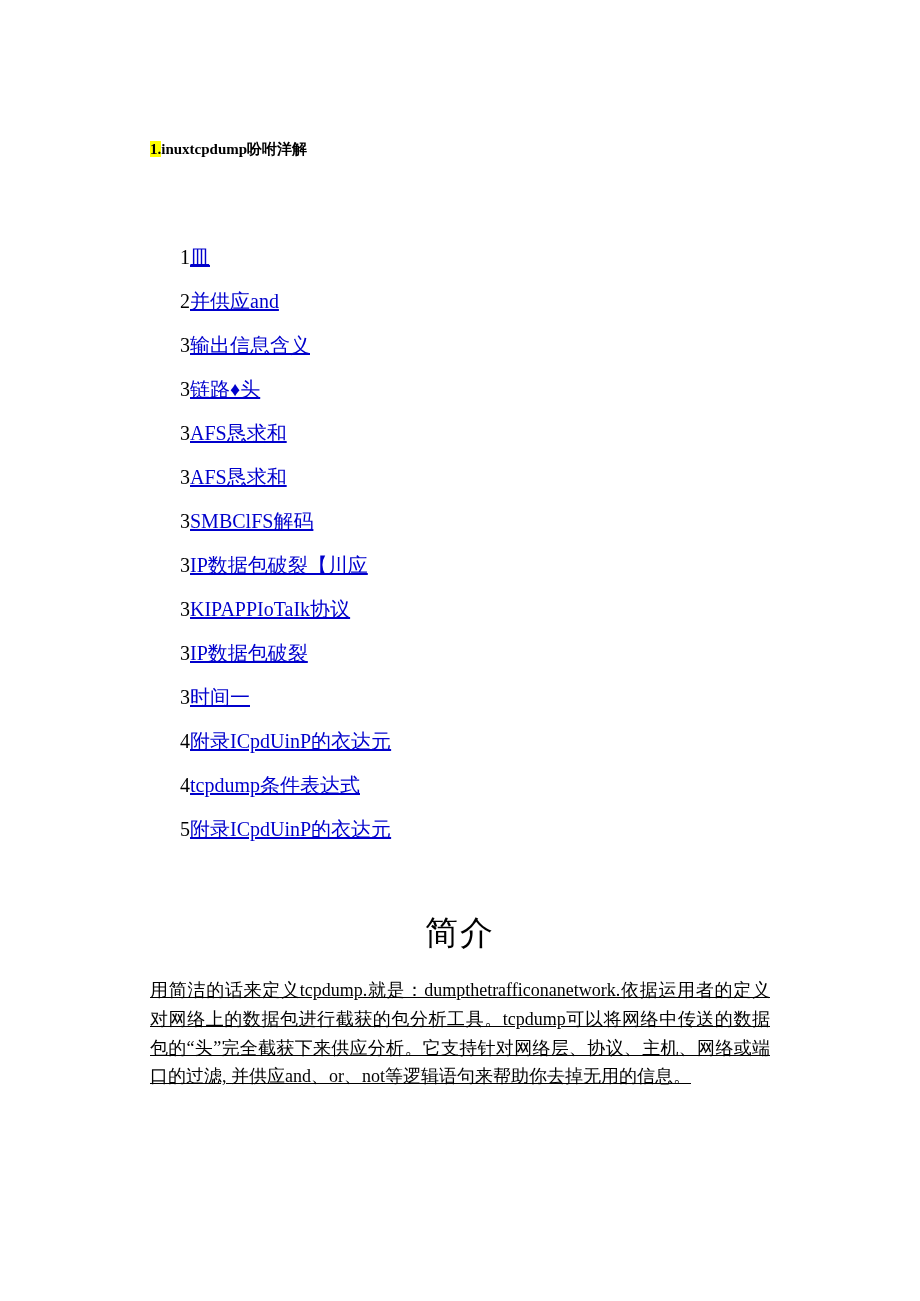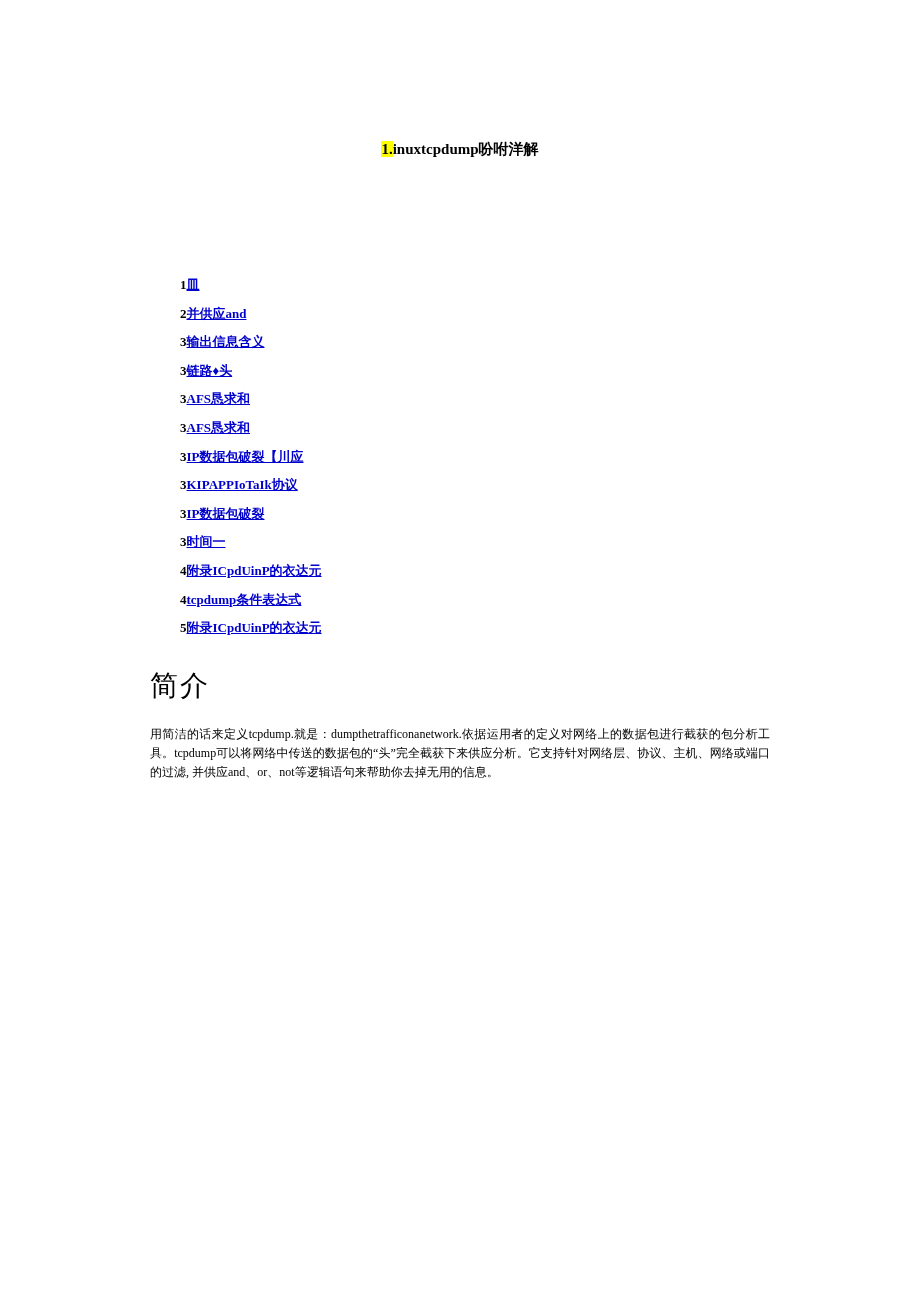--- a/index.html
+++ b/index.html
@@ -8,75 +8,76 @@
     font-family: "SimSun", "宋体", serif;
     background: #ffffff;
     width: 920px;
   }
   .page {
     padding: 140px 150px 100px 150px;
   }
   .title-line {
     font-size: 15px;
     font-weight: bold;
-    margin-bottom: 112px;
-    text-align: center;
+    margin-bottom: 76px;
   }
   .highlight {
     background: #ffff00;
   }
   .toc {
     margin-left: 30px;
-    font-size: 13px;
+    font-size: 20px;
     line-height: 2.2;
-    font-weight: bold;
   }
   .toc-item-1 {
     margin: 0;
   }
   .toc-item-2 {
   }
   .toc a, .toc .link-like {
     color: #0000cc;
     text-decoration: underline;
   }
   .toc .num {
     color: #000000;
     text-decoration: none;
     display: inline;
   }
   .heading {
-    font-size: 28px;
-    margin-top: 24px;
+    font-size: 33px;
+    margin-top: 60px;
     margin-bottom: 20px;
     font-weight: normal;
     letter-spacing: 2px;
+    text-align: center;
   }
   .paragraph {
-    font-size: 12px;
+    font-size: 18px;
     line-height: 1.6;
     text-align: justify;
     margin: 0;
+    text-decoration: underline;
   }
 </style>
 </head>
 <body>
 
 <div class="page">
   <div class="title-line">
     <span class="highlight">1.</span><span>inuxtcpdump吩咐洋解</span>
   </div>
 
   <div class="toc" id="toc-container">
   <div class="toc-item-1"><span class="num">1</span><a href="#">皿</a></div>
       <div class="toc-item-1"><span class="num">2</span><a href="#">并供应and</a></div>
       <div class="toc-item-1"><span class="num">3</span><a href="#">输出信息含义</a></div>
       <div class="toc-item-2"><span class="num">3</span><a href="#">链路♦头</a></div>
       <div class="toc-item-2"><span class="num">3</span><a href="#">AFS恳求和</a></div>
       <div class="toc-item-2"><span class="num">3</span><a href="#">AFS恳求和</a></div>
+      <div class="toc-item-2"><span class="num">3</span><a href="#">SMBClFS解码</a></div>
       <div class="toc-item-2"><span class="num">3</span><a href="#">IP数据包破裂【川应</a></div>
       <div class="toc-item-2"><span class="num">3</span><a href="#">KIPAPPIoTaIk协议</a></div>
       <div class="toc-item-2"><span class="num">3</span><a href="#">IP数据包破裂</a></div>
       <div class="toc-item-2"><span class="num">3</span><a href="#">时间一</a></div>
       <div class="toc-item-2"><span class="num">4</span><a href="#">附录ICpdUinP的衣达元</a></div>
       <div class="toc-item-2"><span class="num">4</span><a href="#">tcpdump条件表达式</a></div>
       <div class="toc-item-1"><span class="num">5</span><a href="#">附录ICpdUinP的衣达元</a></div>
     </div>
 
   <h2 class="heading">简介</h2>

